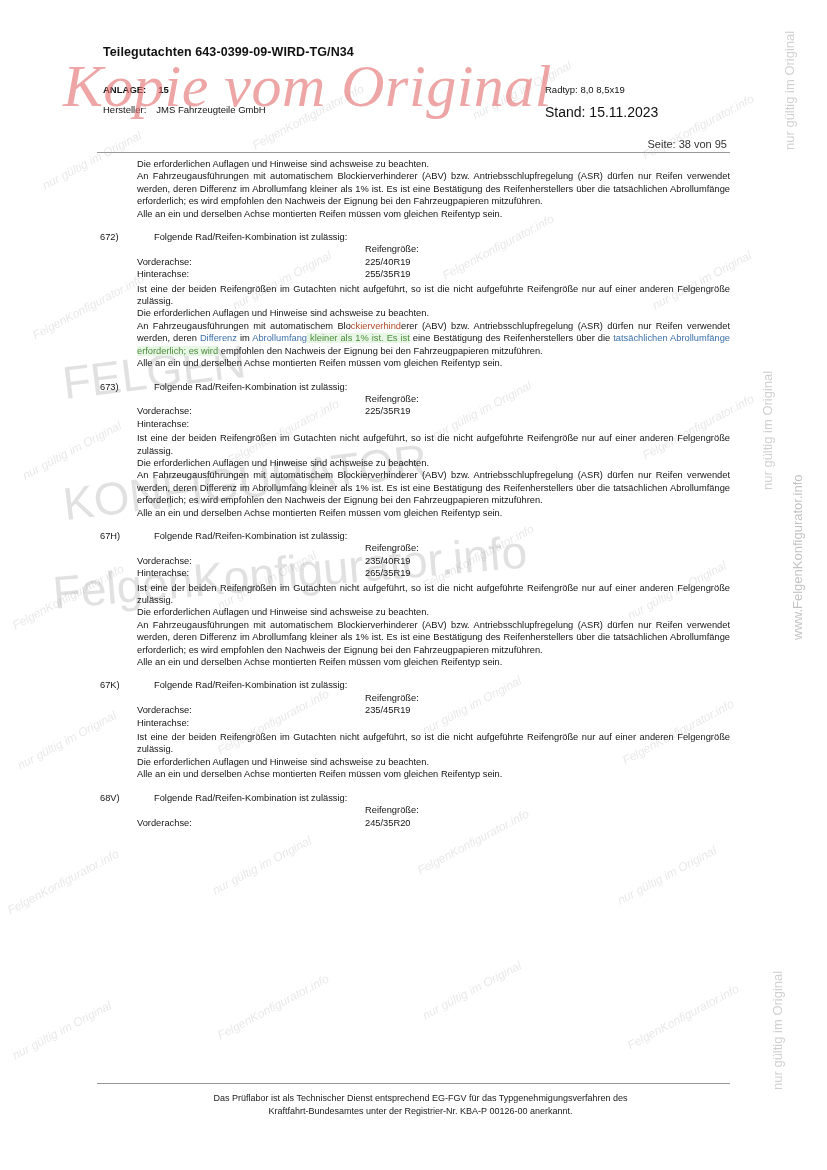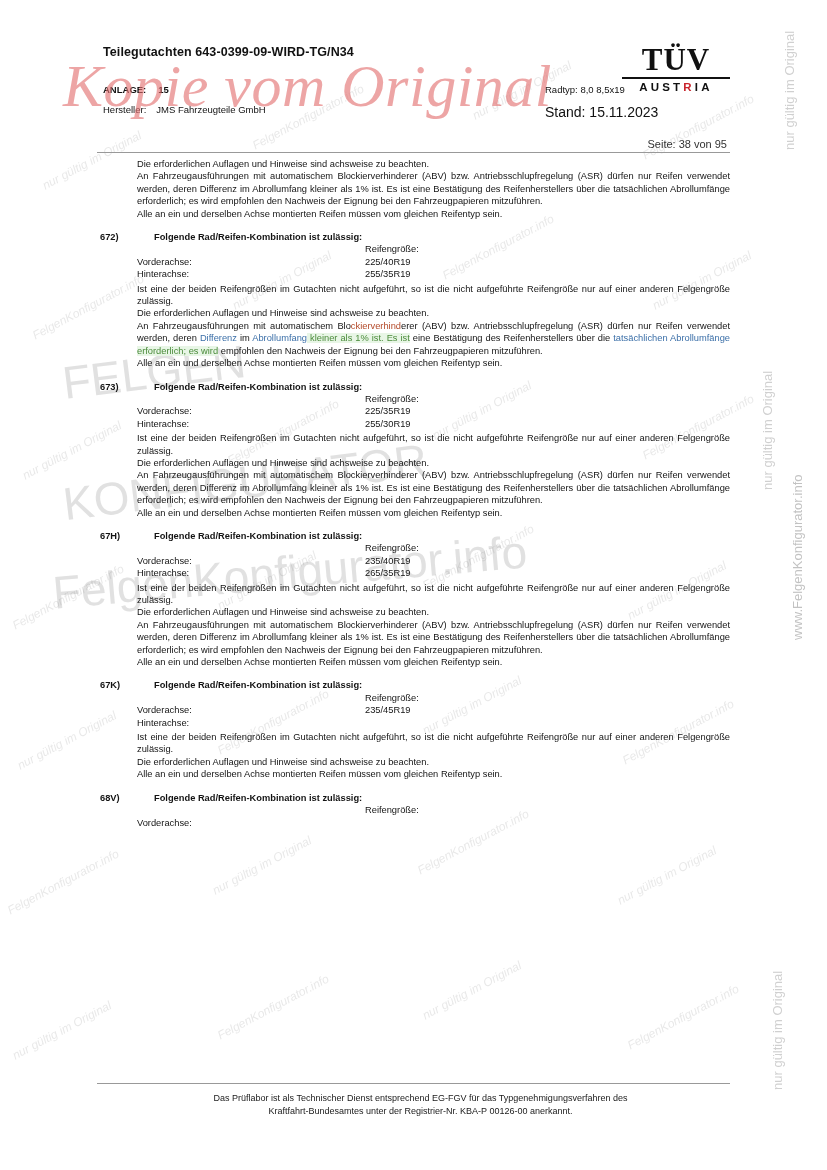--- a/index.html
+++ b/index.html
@@ -156,21 +156,20 @@
     font-size: 9.3px;
     line-height: 12.4px;
     color: #141414;
   }
   .blk { margin-bottom: 0; }
   .para { text-align: justify; }
   .item-head {
     display: flex;
     padding-left: 0;
     margin-top: 11px;
-    font-weight: bold;
   }
   .item-num {
     width: 57px;
     flex: 0 0 57px;
     padding-left: 3px;
   }
   .item-txt { flex: 1; }
   .spec {
     padding-left: 40px;
     margin-top: 0px;
@@ -263,25 +262,20 @@
     <span>ANLAGE:</span><span class="val">15</span>
   </div>
 
   <div class="hdr-hersteller">
     <span>Hersteller:</span><span class="val">JMS Fahrzeugteile  GmbH</span>
   </div>
 
   <div class="hdr-radtyp">Radtyp: 8,0 8,5x19</div>
   <div class="hdr-stand">Stand: 15.11.2023</div>
 
-  <div class="logo">
-    <div class="mark">TÜV</div>
-    <div class="bar"></div>
-    <div class="austria"><span>AUST</span><span class="r">R</span><span>IA</span></div>
-  </div>
 
   <div class="hdr-seite">Seite: 38 von 95</div>
   <div class="hdr-rule"></div>
 
   <div class="wm-kopie">Kopie vom Original</div>
 
   <div class="content">
 
     <div class="blk">
       <div class="lead para">Die erforderlichen  Auflagen und Hinweise sind achsweise zu beachten.</div>
@@ -323,21 +317,20 @@
         <div class="spec-row">
           <div class="spec-lbl"></div>
           <div class="spec-val">Reifengröße:</div>
         </div>
         <div class="spec-row">
           <div class="spec-lbl">Vorderachse:</div>
           <div class="spec-val">225/35R19</div>
         </div>
         <div class="spec-row">
           <div class="spec-lbl">Hinterachse:</div>
-          <div class="spec-val">255/30R19</div>
         </div>
       </div>
       <div class="lead para tight">Ist eine der beiden Reifengrößen  im Gutachten nicht aufgeführt,  so ist die nicht aufgeführte  Reifengröße nur auf einer anderen Felgengröße  zulässig.</div>
       <div class="lead para">Die erforderlichen  Auflagen und Hinweise sind achsweise zu beachten.</div>
       <div class="lead para">An Fahrzeugausführungen  mit automatischem Blockierverhinderer  (ABV) bzw. Antriebsschlupfregelung (ASR) dürfen nur Reifen verwendet  werden, deren Differenz im Abrollumfang  kleiner als 1% ist. Es ist eine Bestätigung des Reifenherstellers  über die tatsächlichen Abrollumfänge  erforderlich;  es wird empfohlen den Nachweis der Eignung bei den Fahrzeugpapieren  mitzuführen.</div>
       <div class="lead para">Alle an ein und derselben Achse montierten Reifen müssen vom gleichen Reifentyp sein.</div>
     </div>
 
     <div class="blk">
       <div class="item-head">
@@ -392,20 +385,21 @@
         <div class="item-num">68V)</div>
         <div class="item-txt">Folgende Rad/Reifen-Kombination  ist zulässig:</div>
       </div>
       <div class="spec">
         <div class="spec-row">
           <div class="spec-lbl"></div>
           <div class="spec-val">Reifengröße:</div>
         </div>
         <div class="spec-row">
           <div class="spec-lbl">Vorderachse:</div>
+          <div class="spec-val">245/35R20</div>
         </div>
       </div>
     </div>
 
   </div>
 
   <div class="ftr-rule"></div>
   <div class="footer">
     <div>Das Prüflabor ist als Technischer Dienst entsprechend EG-FGV für das Typgenehmigungsverfahren des</div>
     <div>Kraftfahrt-Bundesamtes unter der Registrier-Nr. KBA-P 00126-00 anerkannt.</div>

